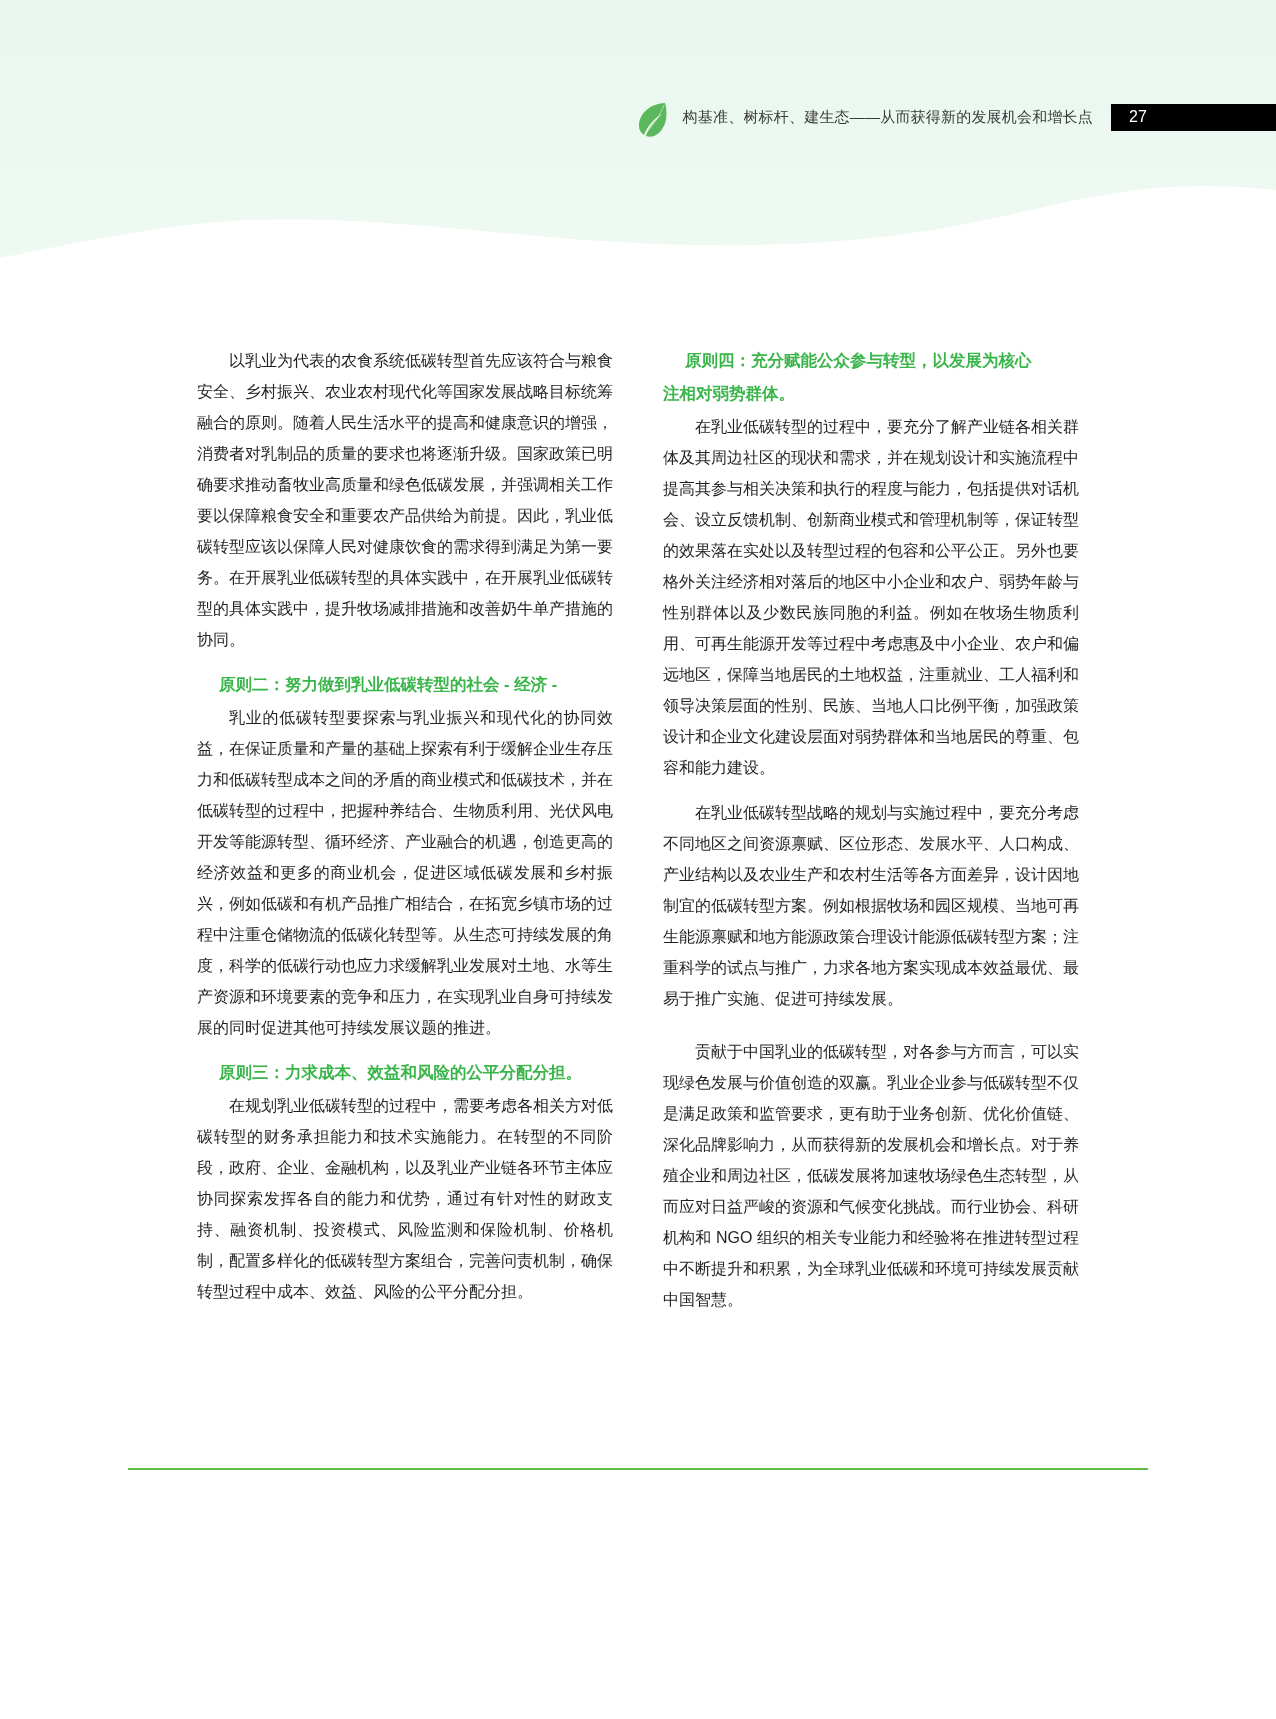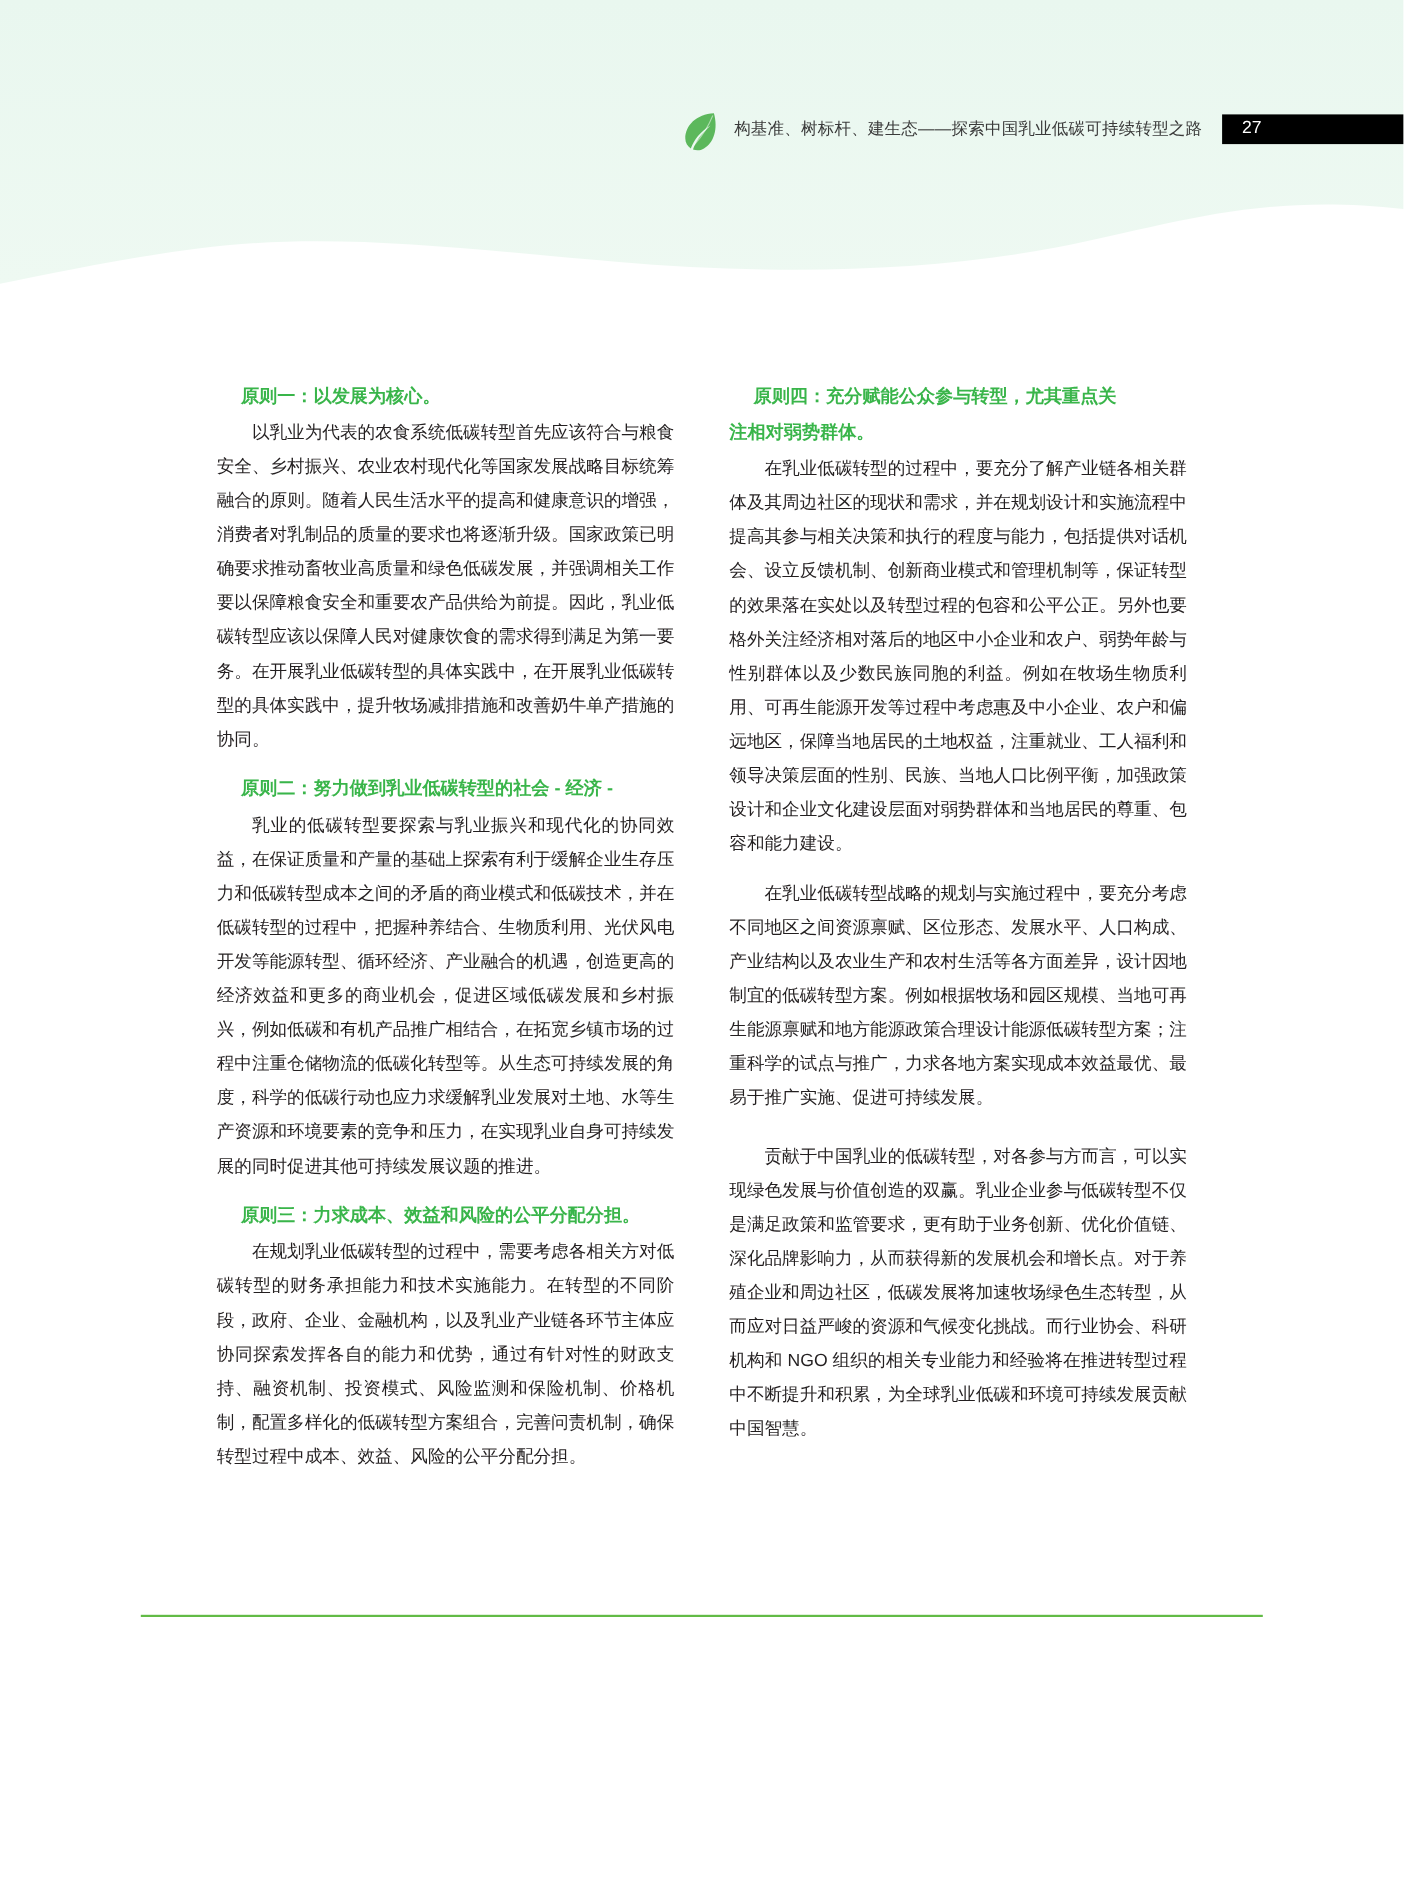--- a/index.html
+++ b/index.html
@@ -128,49 +128,48 @@
   </svg>
 </div>
 
 <div class="header-row">
   <span class="leaf-icon">
     <svg width="44" height="44" viewBox="0 0 44 44" xmlns="http://www.w3.org/2000/svg">
       <path d="M34 6 C18 7 8 17 8 29 C8 33 10 36 13 38 C16 30 22 22 31 17 C23 24 17 32 15 39 C18 40 22 40 25 38 C34 33 38 20 34 6 Z" fill="#5cb85c"></path>
       <path d="M33 8 C29 18 24 26 16 35" stroke="#ffffff" stroke-width="1" fill="none" opacity="0.5"></path>
     </svg>
   </span>
-  <span class="header-title">构基准、树标杆、建生态——探索中国乳业低碳可持续转型之路</span>
+  <span class="header-title">构基准、树标杆、建生态——从而获得新的发展机会和增长点</span>
   <span class="page-number-box">27</span>
 </div>
 
 <div class="content">
 
   <div class="col">
 
     <div class="block">
-      <div class="principle-heading">原则一：以发展为核心。</div>
       <p class="body">以乳业为代表的农食系统低碳转型首先应该符合与粮食安全、乡村振兴、农业农村现代化等国家发展战略目标统筹融合的原则。随着人民生活水平的提高和健康意识的增强，消费者对乳制品的质量的要求也将逐渐升级。国家政策已明确要求推动畜牧业高质量和绿色低碳发展，并强调相关工作要以保障粮食安全和重要农产品供给为前提。因此，乳业低碳转型应该以保障人民对健康饮食的需求得到满足为第一要务。在开展乳业低碳转型的具体实践中，在开展乳业低碳转型的具体实践中，提升牧场减排措施和改善奶牛单产措施的协同。</p>
     </div>
 
     <div class="block">
       <div class="principle-heading">原则二：努力做到乳业低碳转型的社会 - 经济 -</div>
       <p class="body">乳业的低碳转型要探索与乳业振兴和现代化的协同效益，在保证质量和产量的基础上探索有利于缓解企业生存压力和低碳转型成本之间的矛盾的商业模式和低碳技术，并在低碳转型的过程中，把握种养结合、生物质利用、光伏风电开发等能源转型、循环经济、产业融合的机遇，创造更高的经济效益和更多的商业机会，促进区域低碳发展和乡村振兴，例如低碳和有机产品推广相结合，在拓宽乡镇市场的过程中注重仓储物流的低碳化转型等。从生态可持续发展的角度，科学的低碳行动也应力求缓解乳业发展对土地、水等生产资源和环境要素的竞争和压力，在实现乳业自身可持续发展的同时促进其他可持续发展议题的推进。</p>
     </div>
 
     <div class="block">
       <div class="principle-heading">原则三：力求成本、效益和风险的公平分配分担。</div>
       <p class="body">在规划乳业低碳转型的过程中，需要考虑各相关方对低碳转型的财务承担能力和技术实施能力。在转型的不同阶段，政府、企业、金融机构，以及乳业产业链各环节主体应协同探索发挥各自的能力和优势，通过有针对性的财政支持、融资机制、投资模式、风险监测和保险机制、价格机制，配置多样化的低碳转型方案组合，完善问责机制，确保转型过程中成本、效益、风险的公平分配分担。</p>
     </div>
 
   </div>
 
   <div class="col">
 
     <div class="block">
-      <div class="principle-heading">原则四：充分赋能公众参与转型，尤其重点关</div>
+      <div class="principle-heading">原则四：充分赋能公众参与转型，以发展为核心</div>
       <div class="principle-heading cont">注相对弱势群体。</div>
       <p class="body">在乳业低碳转型的过程中，要充分了解产业链各相关群体及其周边社区的现状和需求，并在规划设计和实施流程中提高其参与相关决策和执行的程度与能力，包括提供对话机会、设立反馈机制、创新商业模式和管理机制等，保证转型的效果落在实处以及转型过程的包容和公平公正。另外也要格外关注经济相对落后的地区中小企业和农户、弱势年龄与性别群体以及少数民族同胞的利益。例如在牧场生物质利用、可再生能源开发等过程中考虑惠及中小企业、农户和偏远地区，保障当地居民的土地权益，注重就业、工人福利和领导决策层面的性别、民族、当地人口比例平衡，加强政策设计和企业文化建设层面对弱势群体和当地居民的尊重、包容和能力建设。</p>
     </div>
 
     <div class="block">
       <p class="body">在乳业低碳转型战略的规划与实施过程中，要充分考虑不同地区之间资源禀赋、区位形态、发展水平、人口构成、产业结构以及农业生产和农村生活等各方面差异，设计因地制宜的低碳转型方案。例如根据牧场和园区规模、当地可再生能源禀赋和地方能源政策合理设计能源低碳转型方案；注重科学的试点与推广，力求各地方案实现成本效益最优、最易于推广实施、促进可持续发展。</p>
       <p class="body">贡献于中国乳业的低碳转型，对各参与方而言，可以实现绿色发展与价值创造的双赢。乳业企业参与低碳转型不仅是满足政策和监管要求，更有助于业务创新、优化价值链、深化品牌影响力，从而获得新的发展机会和增长点。对于养殖企业和周边社区，低碳发展将加速牧场绿色生态转型，从而应对日益严峻的资源和气候变化挑战。而行业协会、科研机构和 NGO 组织的相关专业能力和经验将在推进转型过程中不断提升和积累，为全球乳业低碳和环境可持续发展贡献中国智慧。</p>
     </div>
 
   </div>

